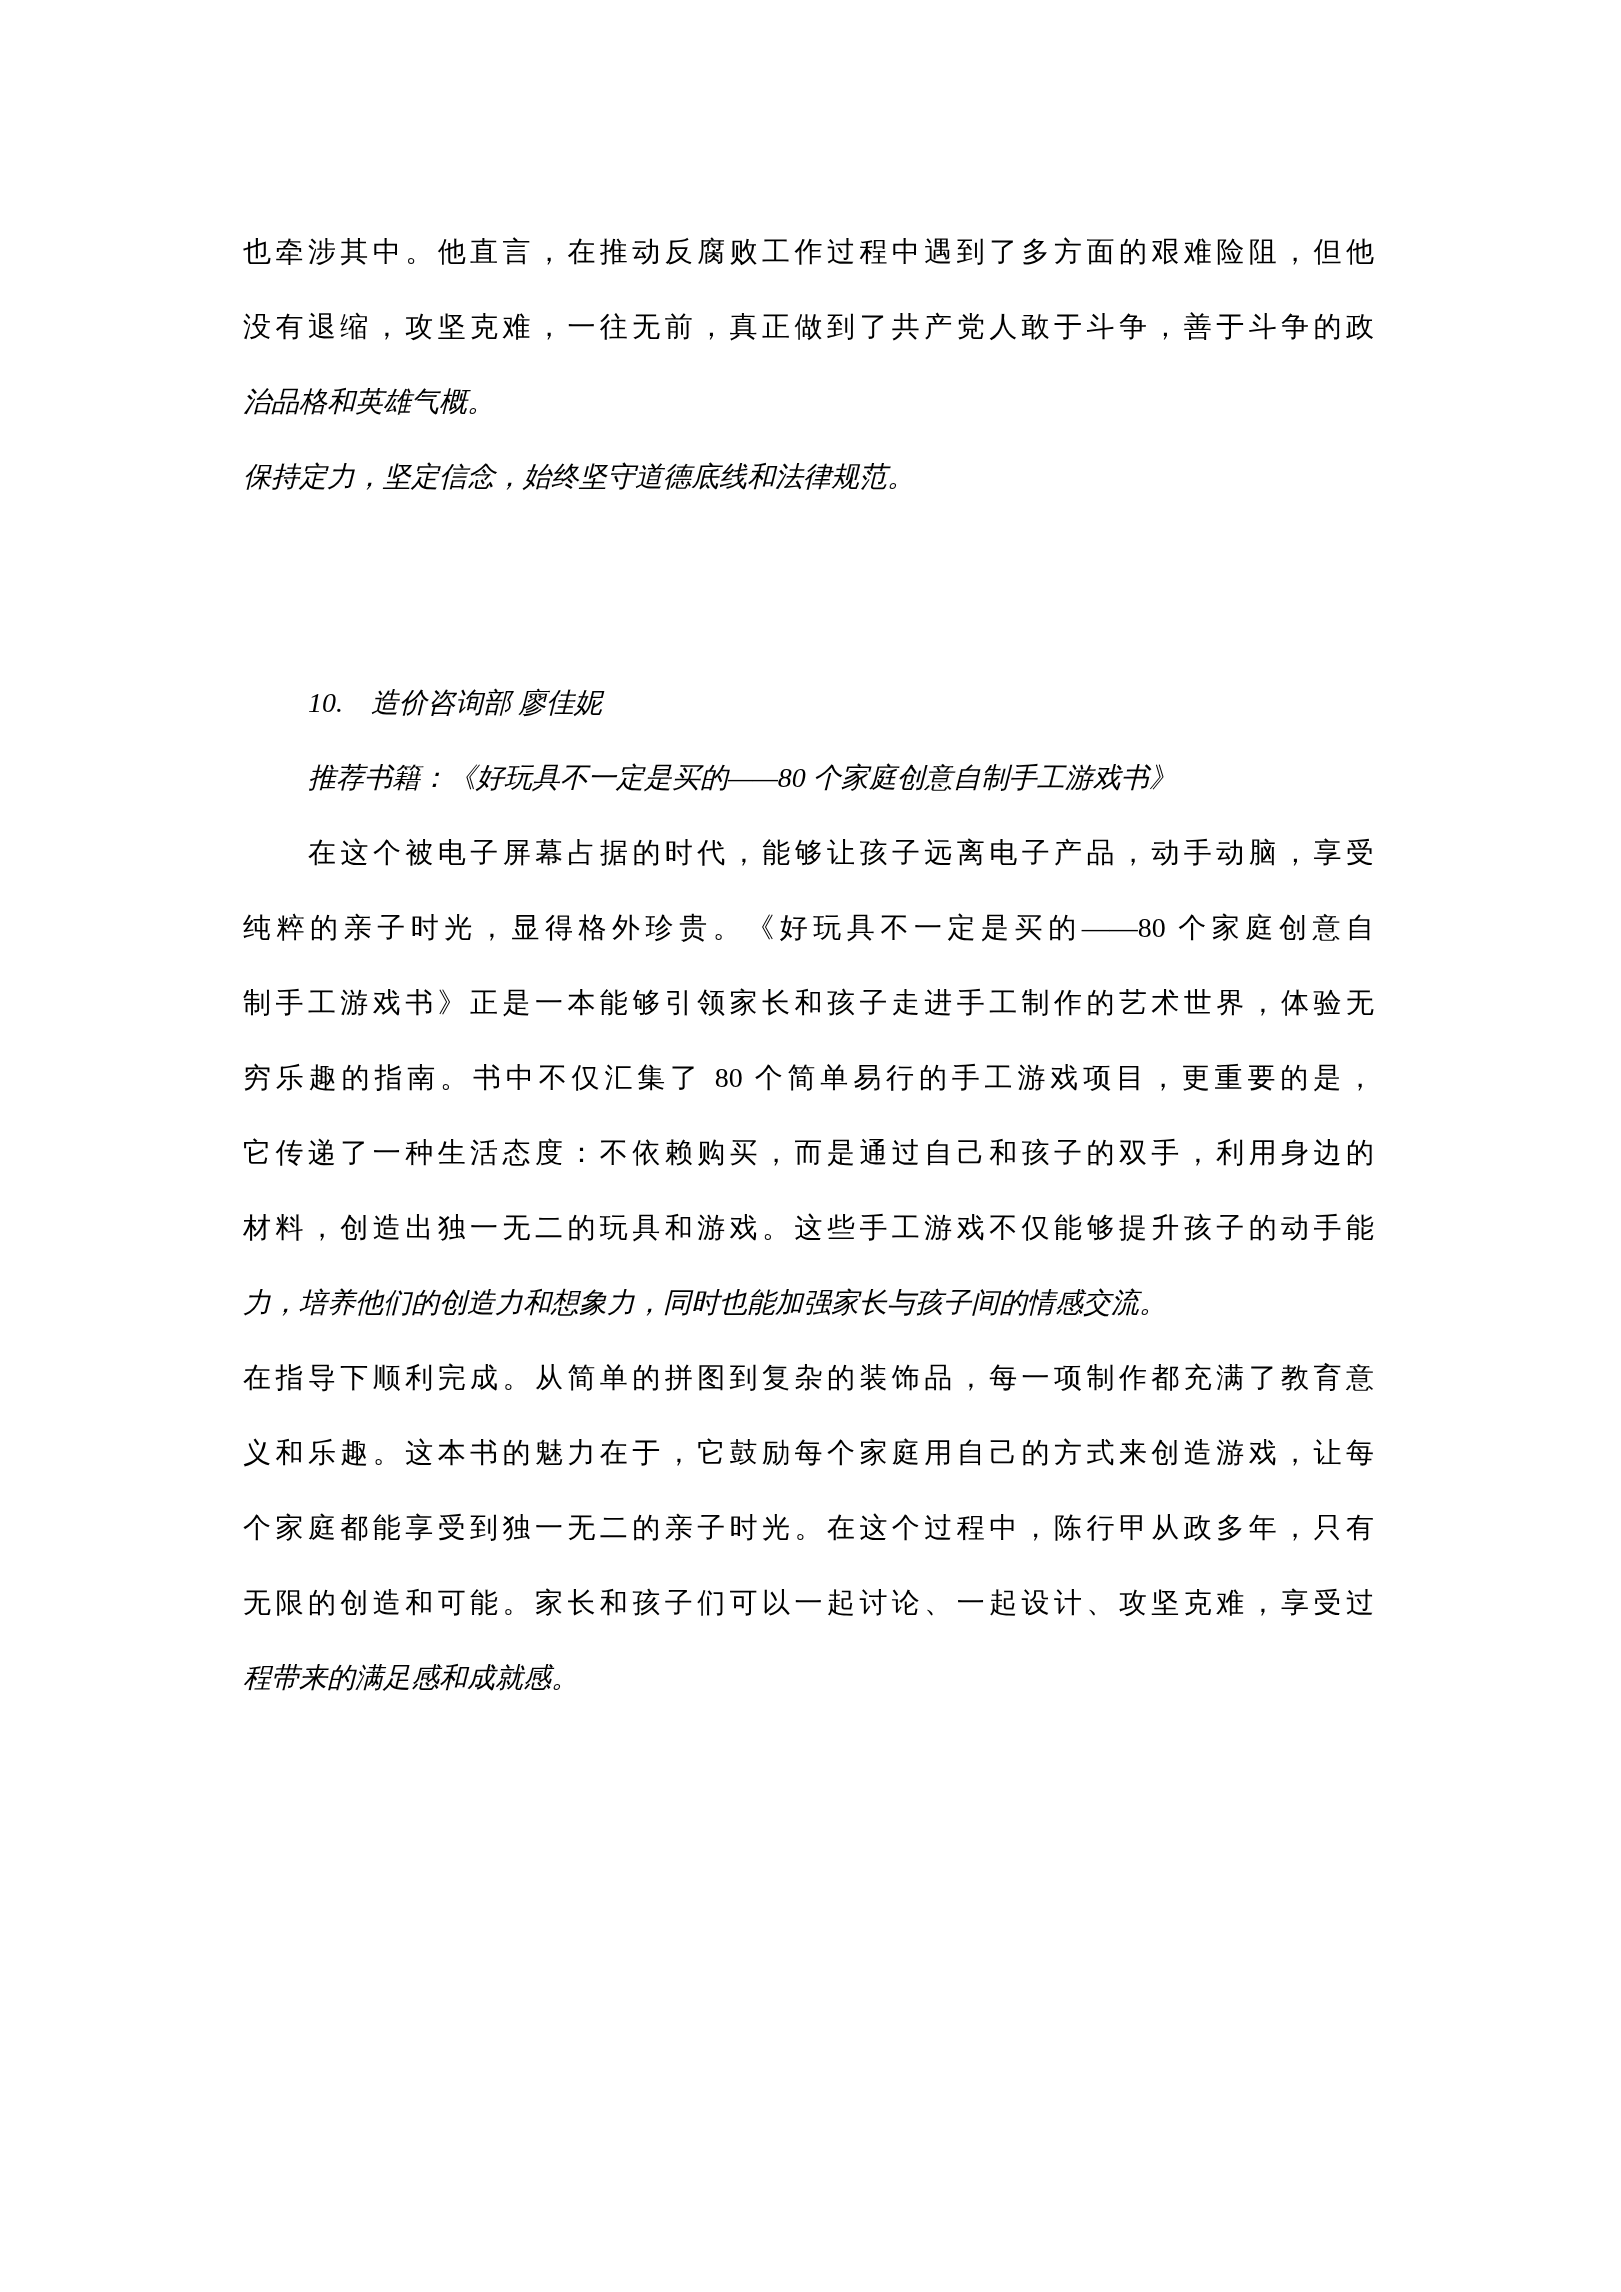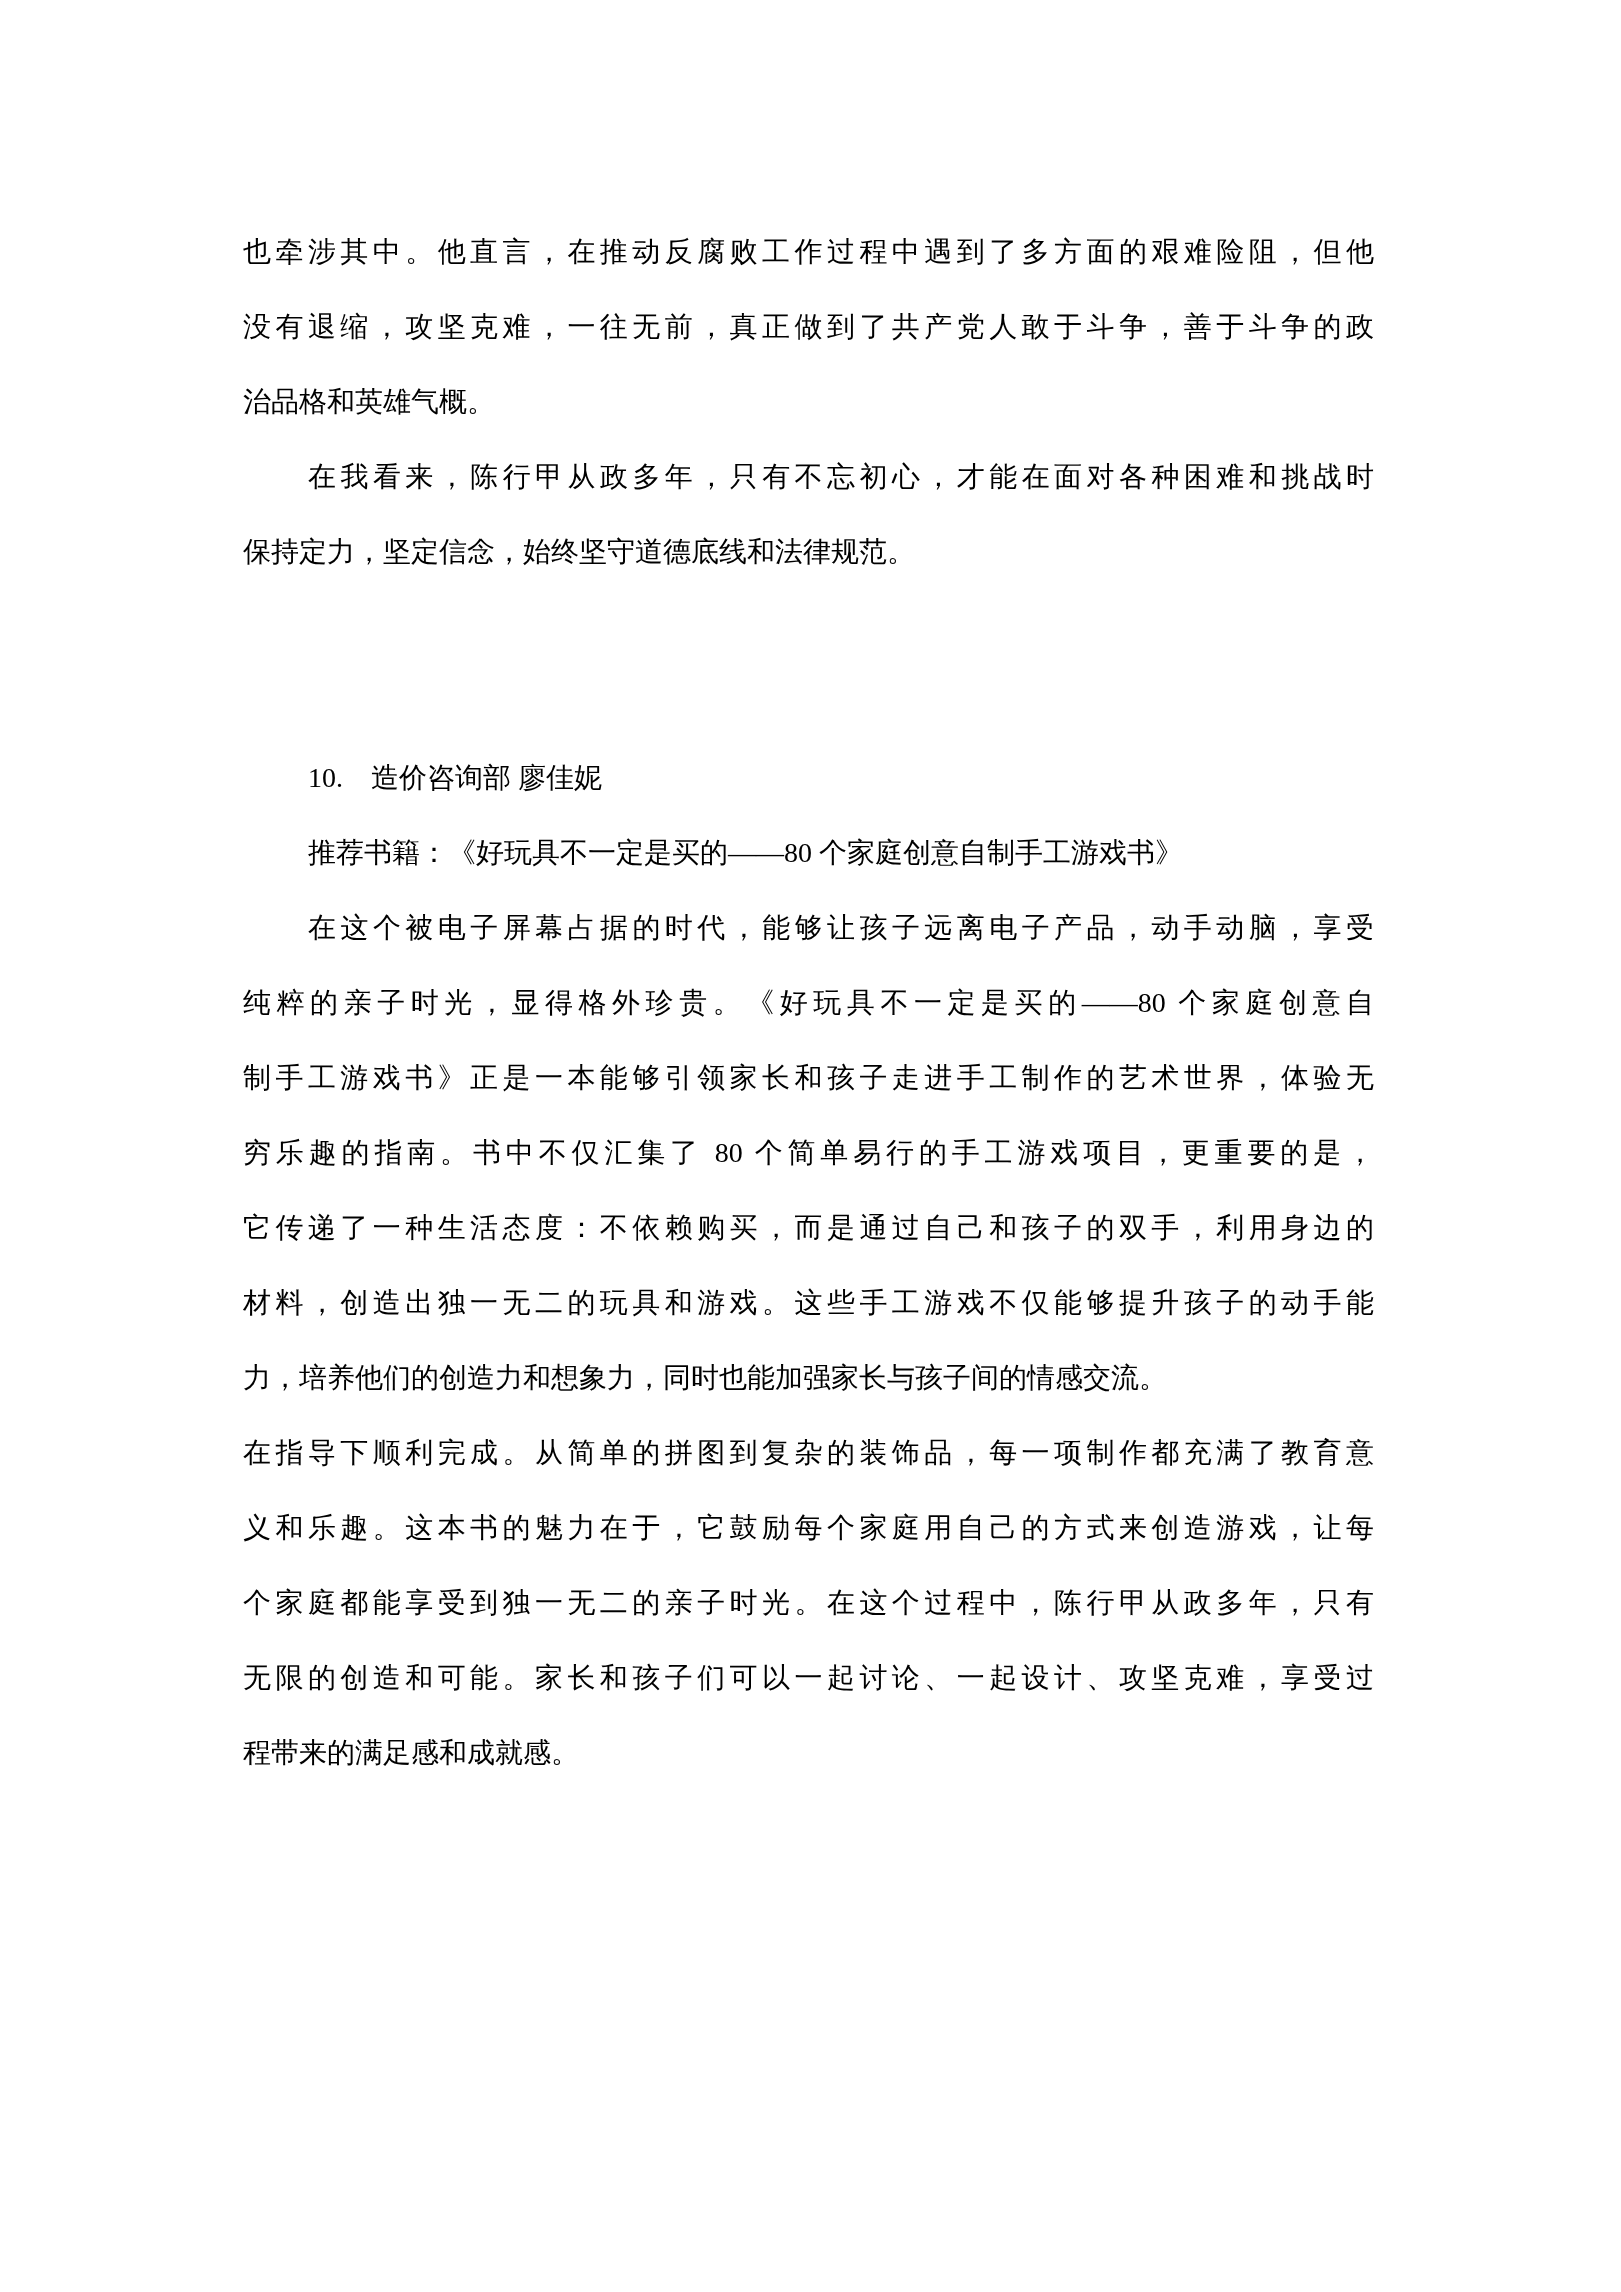--- a/index.html
+++ b/index.html
@@ -29,38 +29,38 @@
     height: 75px;
     line-height: 75px;
     overflow: hidden;
     white-space: pre-wrap;
     text-align: justify;
     text-align-last: justify;
   }
   .line.short {
     text-align: center;
     text-align-last: left;
+    font-style: italic;
   }
   .line.indent {
     text-indent: 65px;
   }
   .spacer { width: 100%; }
 </style>
 </head>
 <body>
 
 <div class="page">
   <div class="content">
       <div class="paragraph">
         <div class="line">也牵涉其中。他直言，在推动反腐败工作过程中遇到了多方面的艰难险阻，但他</div>
         <div class="line">没有退缩，攻坚克难，一往无前，真正做到了共产党人敢于斗争，善于斗争的政</div>
         <div class="line short">治品格和英雄气概。</div>
       </div>
       <div class="paragraph">
-        <div class="line indent">在我看来，陈行甲从政多年，只有不忘初心，才能在面对各种困难和挑战时</div>
         <div class="line short">保持定力，坚定信念，始终坚守道德底线和法律规范。</div>
       </div>
       <div class="spacer" style="height: 151px;"></div>
       <div class="paragraph">
         <div class="line short indent">10.　造价咨询部 廖佳妮</div>
       </div>
       <div class="paragraph">
         <div class="line short indent">推荐书籍：《好玩具不一定是买的——80 个家庭创意自制手工游戏书》</div>
       </div>
       <div class="paragraph">

